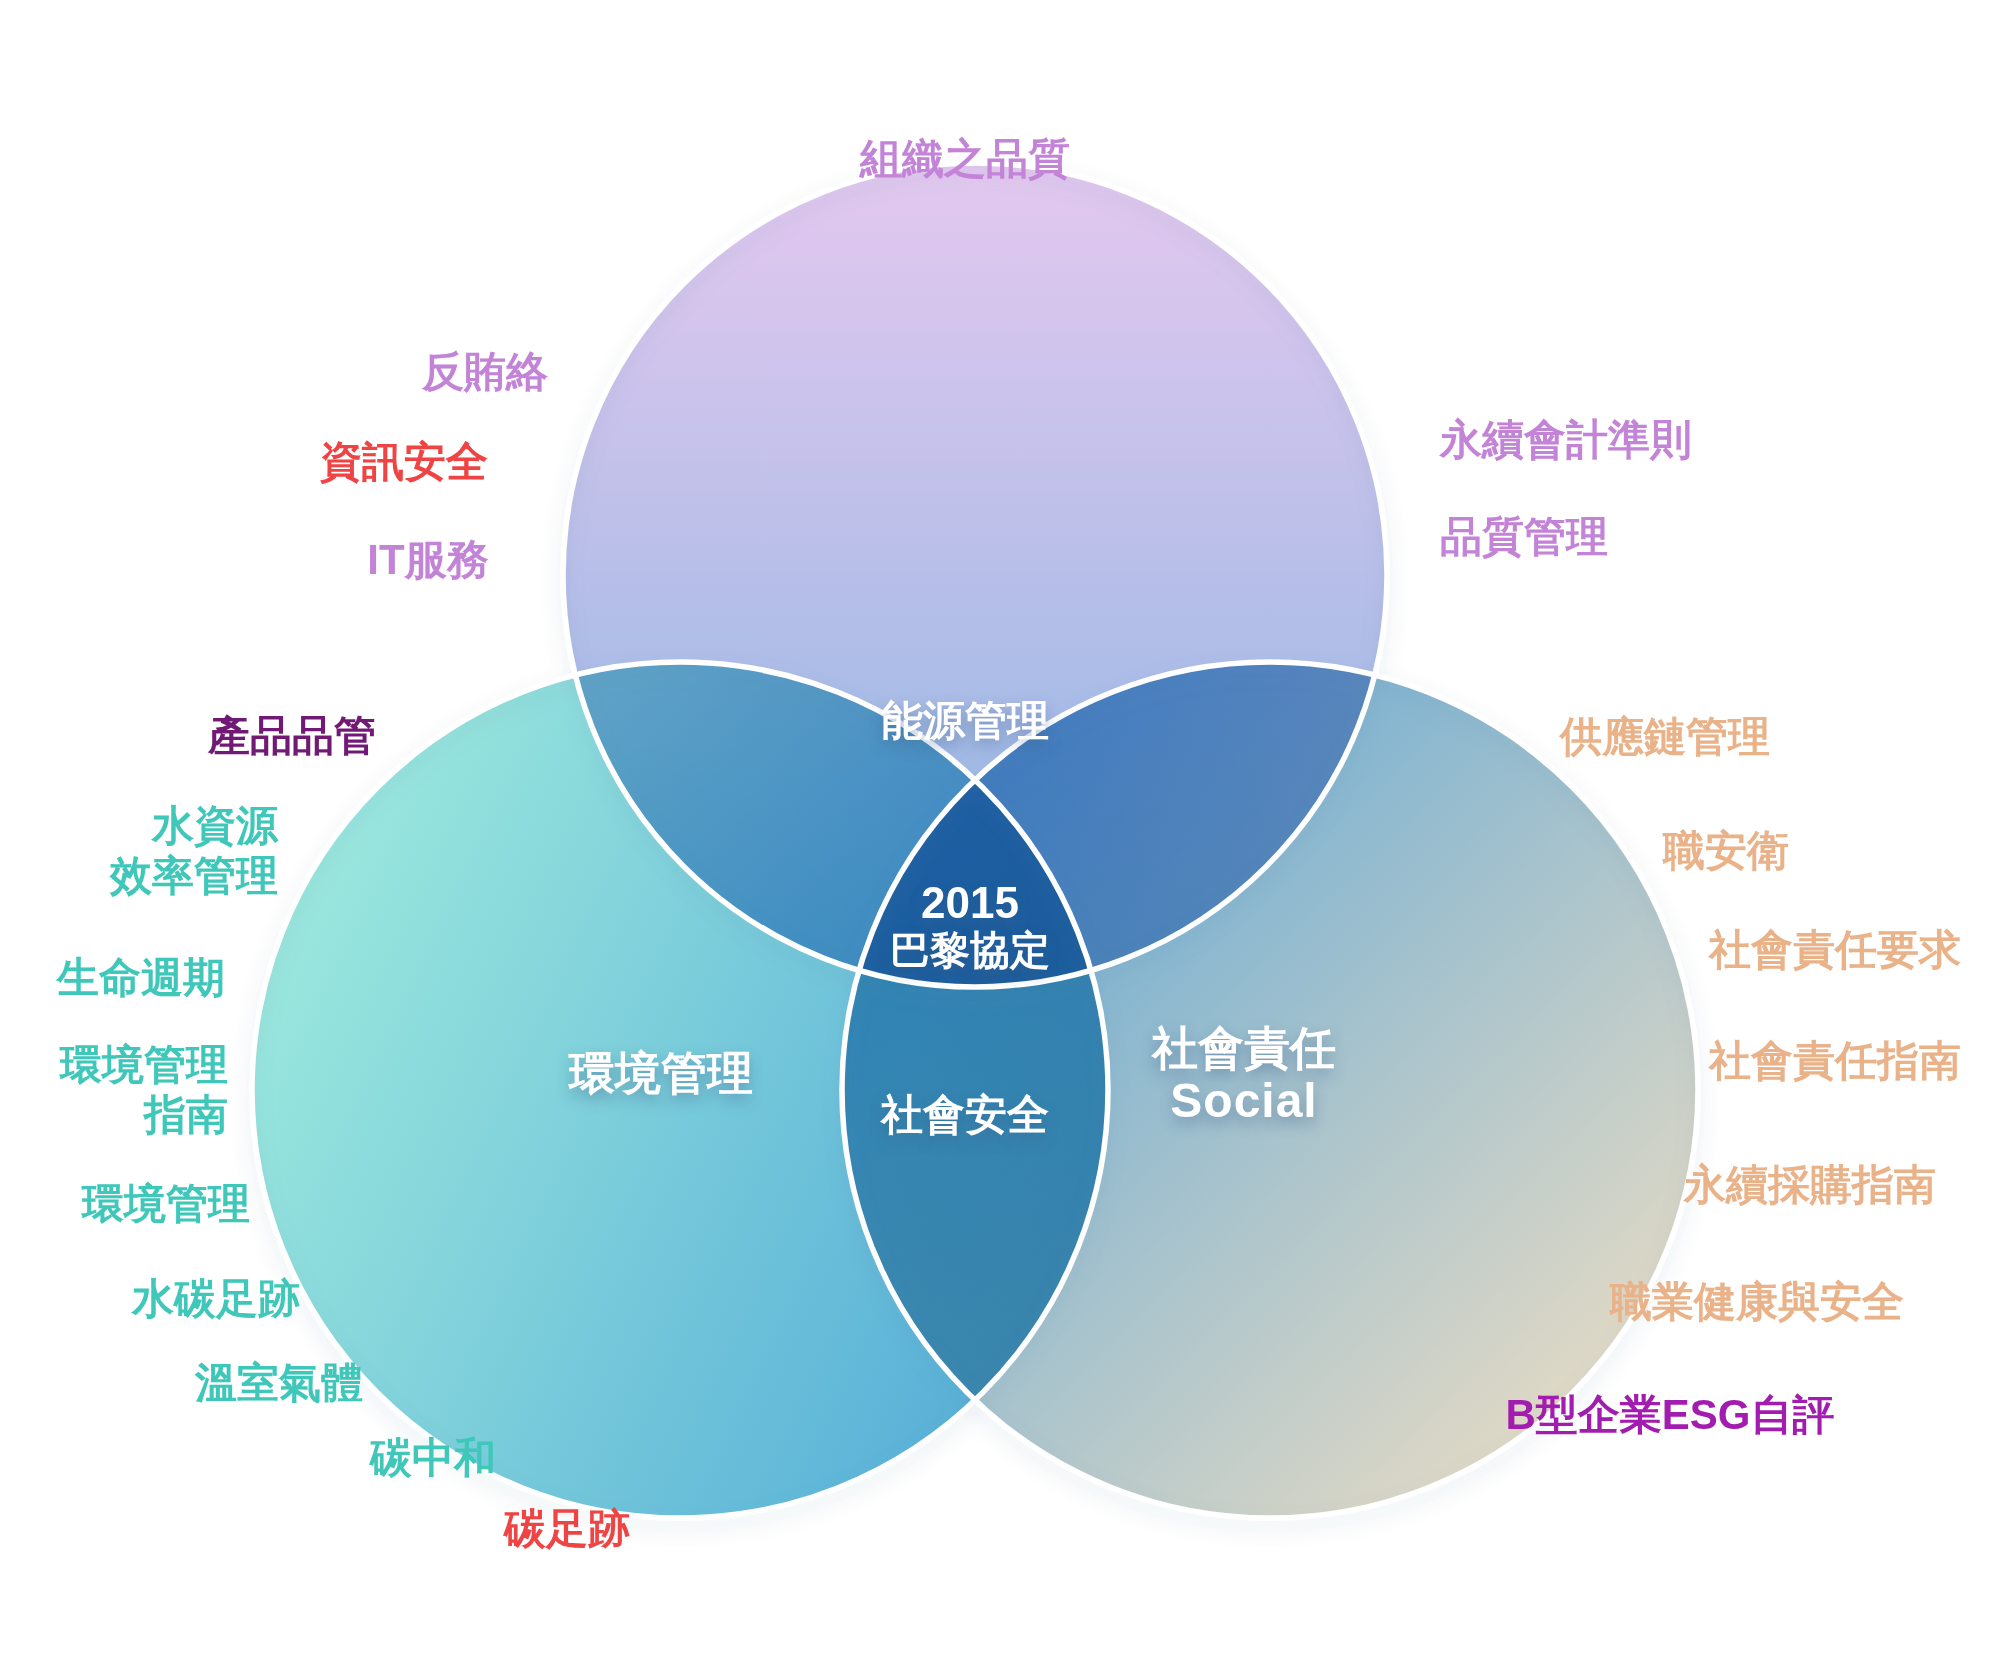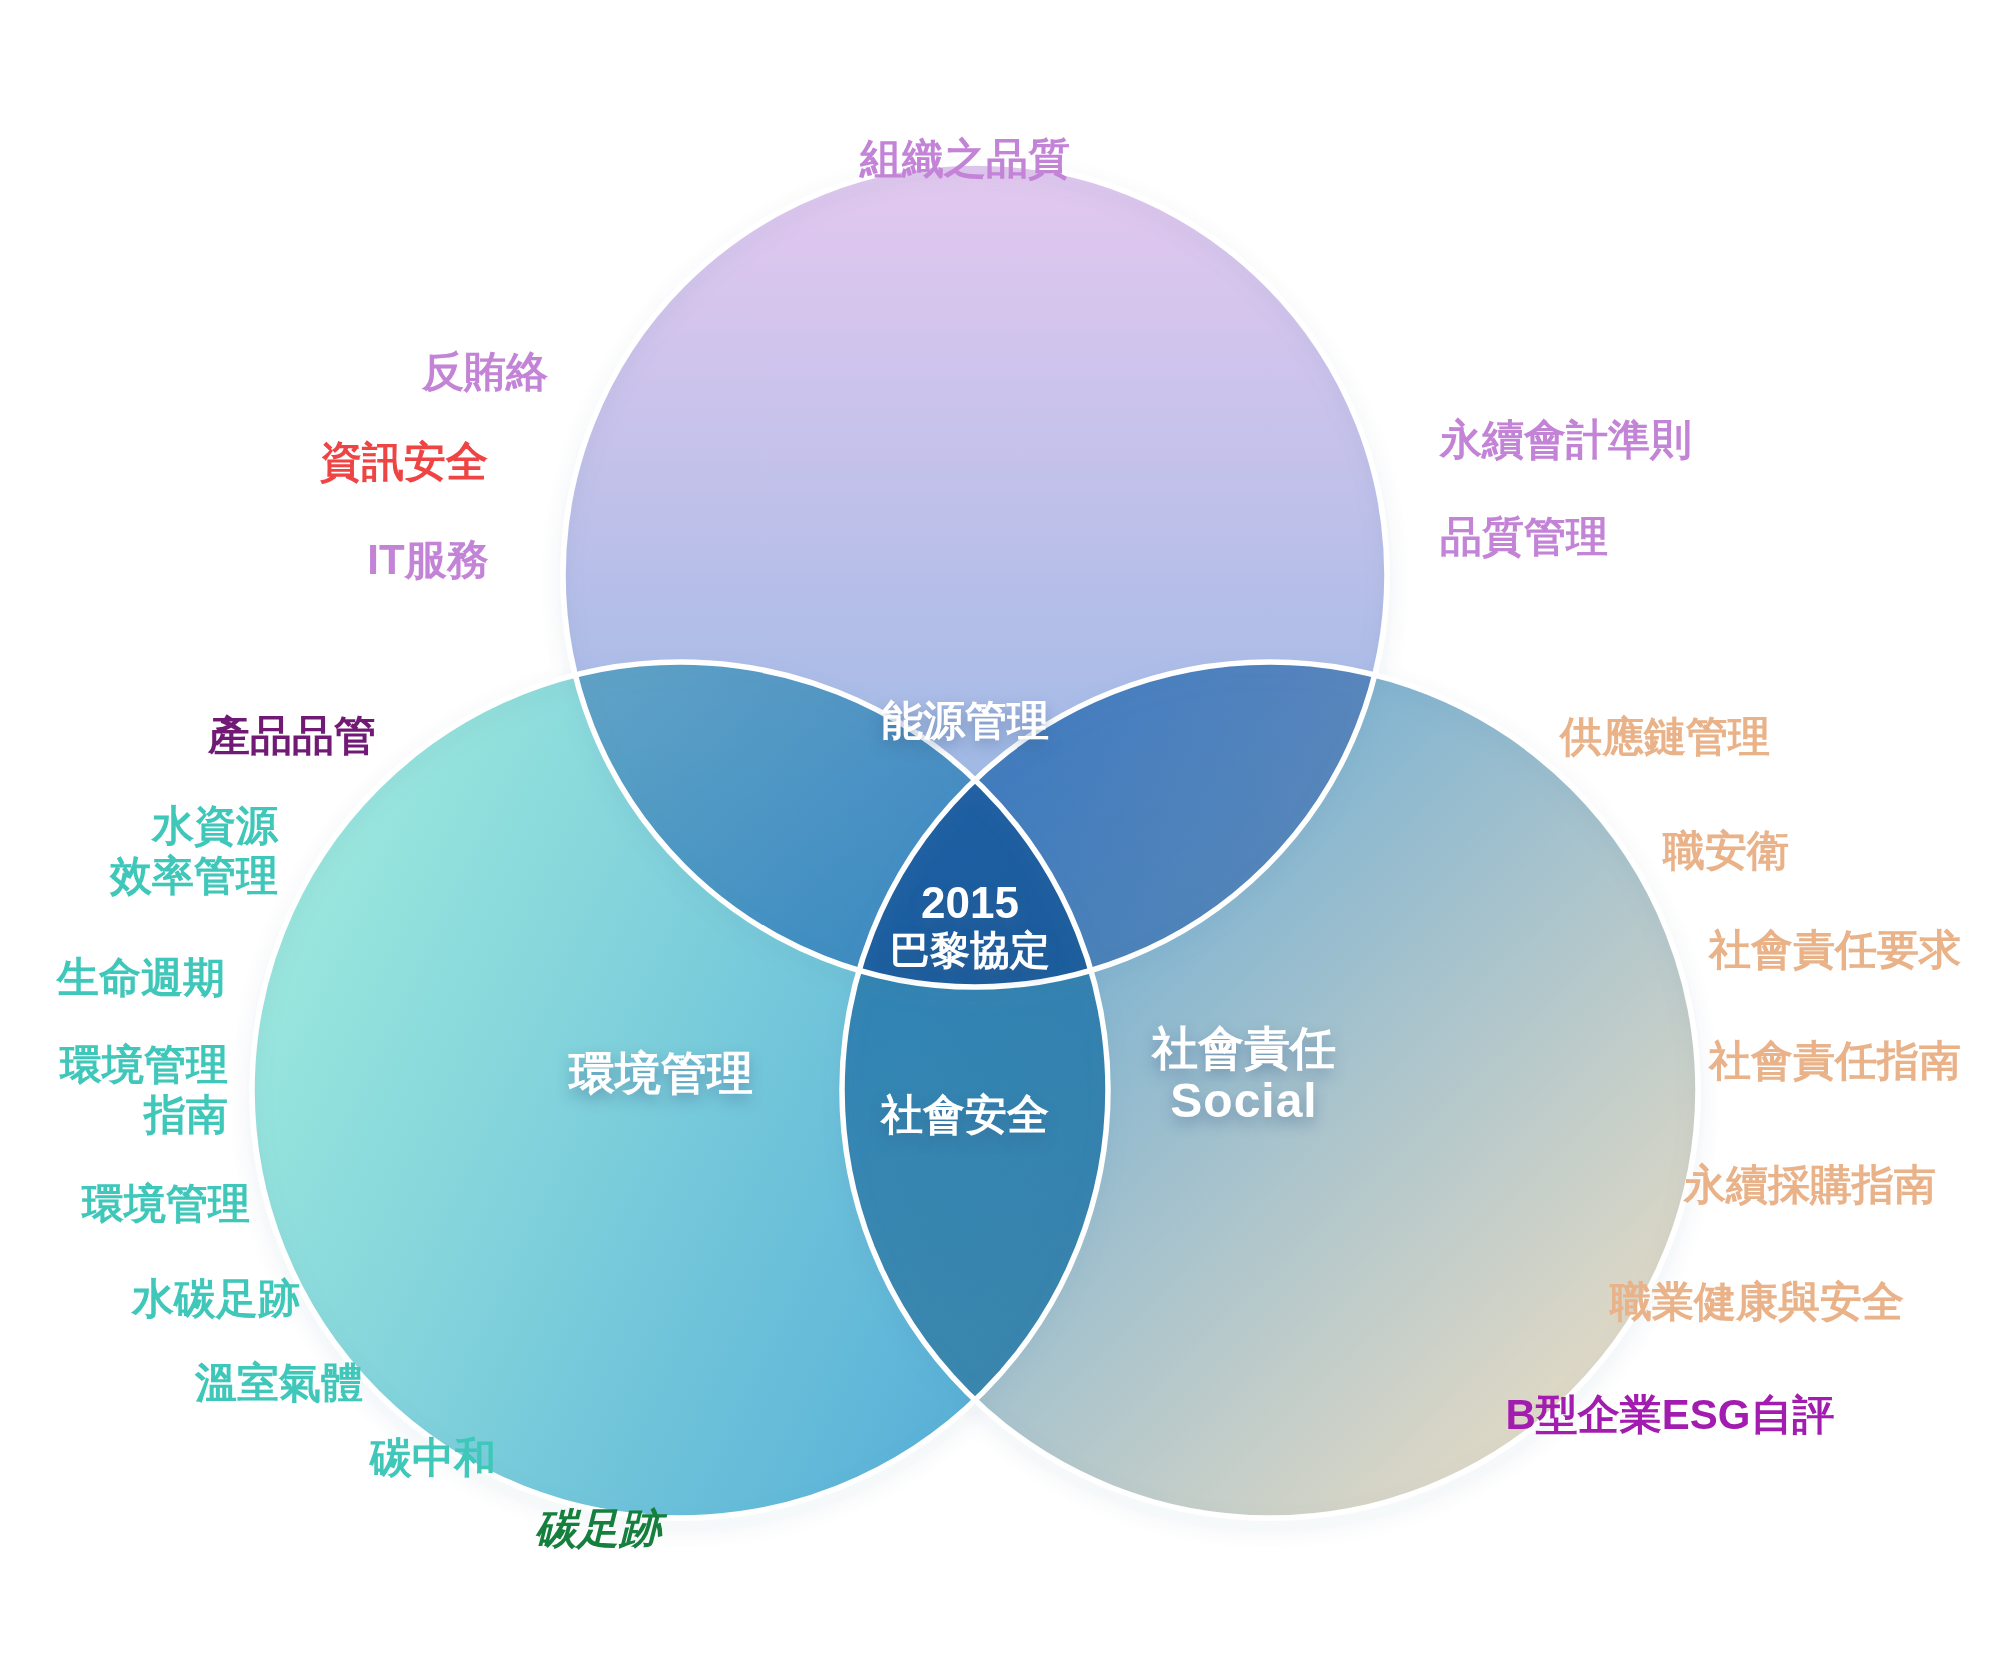--- a/index.html
+++ b/index.html
@@ -130,21 +130,21 @@
       </div>
       <div class="outer-label" style="color: rgb(63, 199, 186); left: 216px; top: 1299px;">
         <div>水碳足跡</div>
       </div>
       <div class="outer-label" style="color: rgb(63, 199, 186); left: 279px; top: 1383px;">
         <div>溫室氣體</div>
       </div>
       <div class="outer-label" style="color: rgb(63, 199, 186); left: 433px; top: 1458px;">
         <div>碳中和</div>
       </div>
-      <div class="outer-label" style="color: #15803d; left: 598px; top: 1529px; font-style: italic;">
+      <div class="outer-label" style="color: #ef4444; left: 567px; top: 1529px;">
         <div>碳足跡</div>
       </div>
       <div class="outer-label" style="color: rgb(233, 178, 136); left: 1665px; top: 737px;">
         <div>供應鏈管理</div>
       </div>
       <div class="outer-label" style="color: rgb(233, 178, 136); left: 1726px; top: 851px;">
         <div>職安衛</div>
       </div>
       <div class="outer-label" style="color: rgb(233, 178, 136); left: 1835px; top: 950px;">
         <div>社會責任要求</div>

